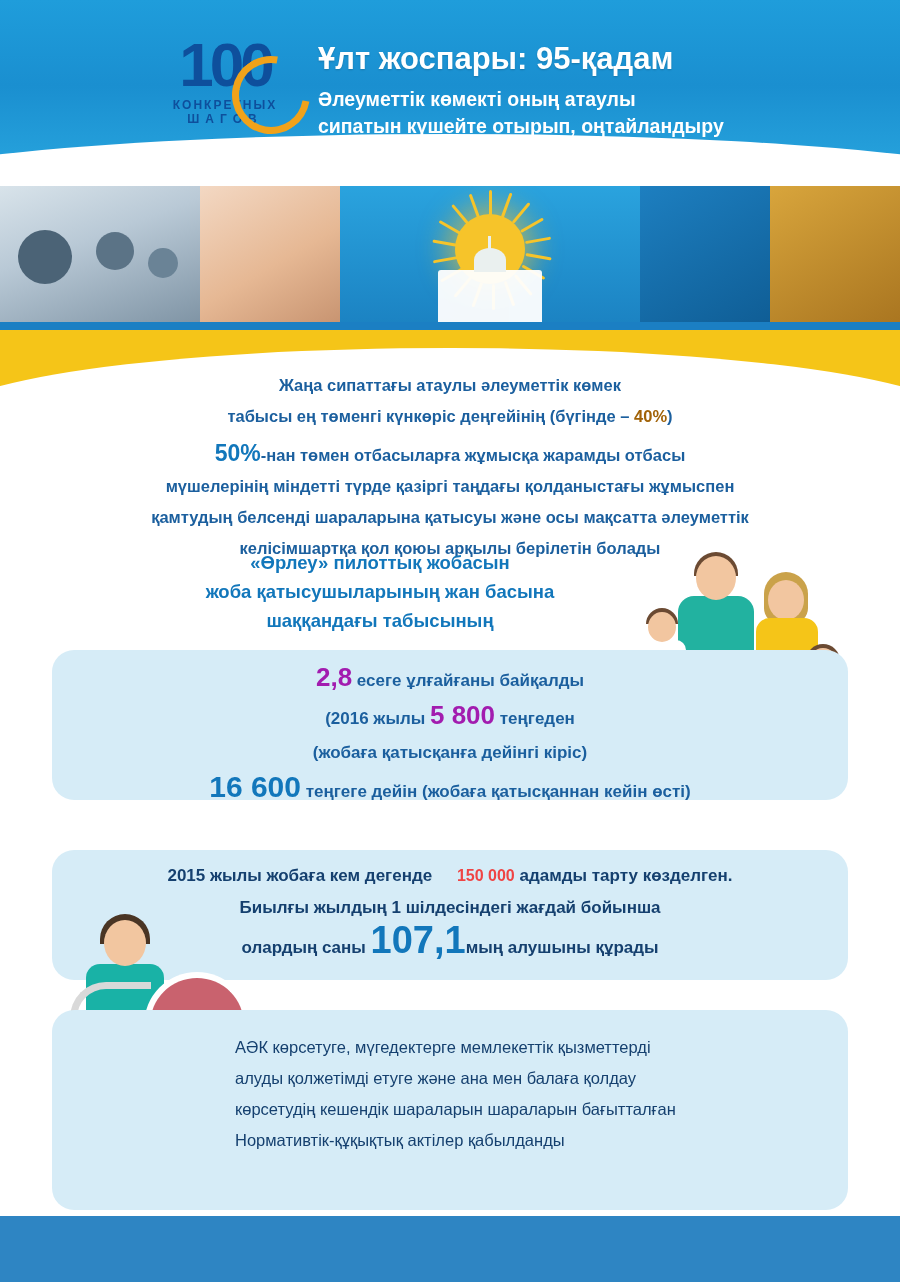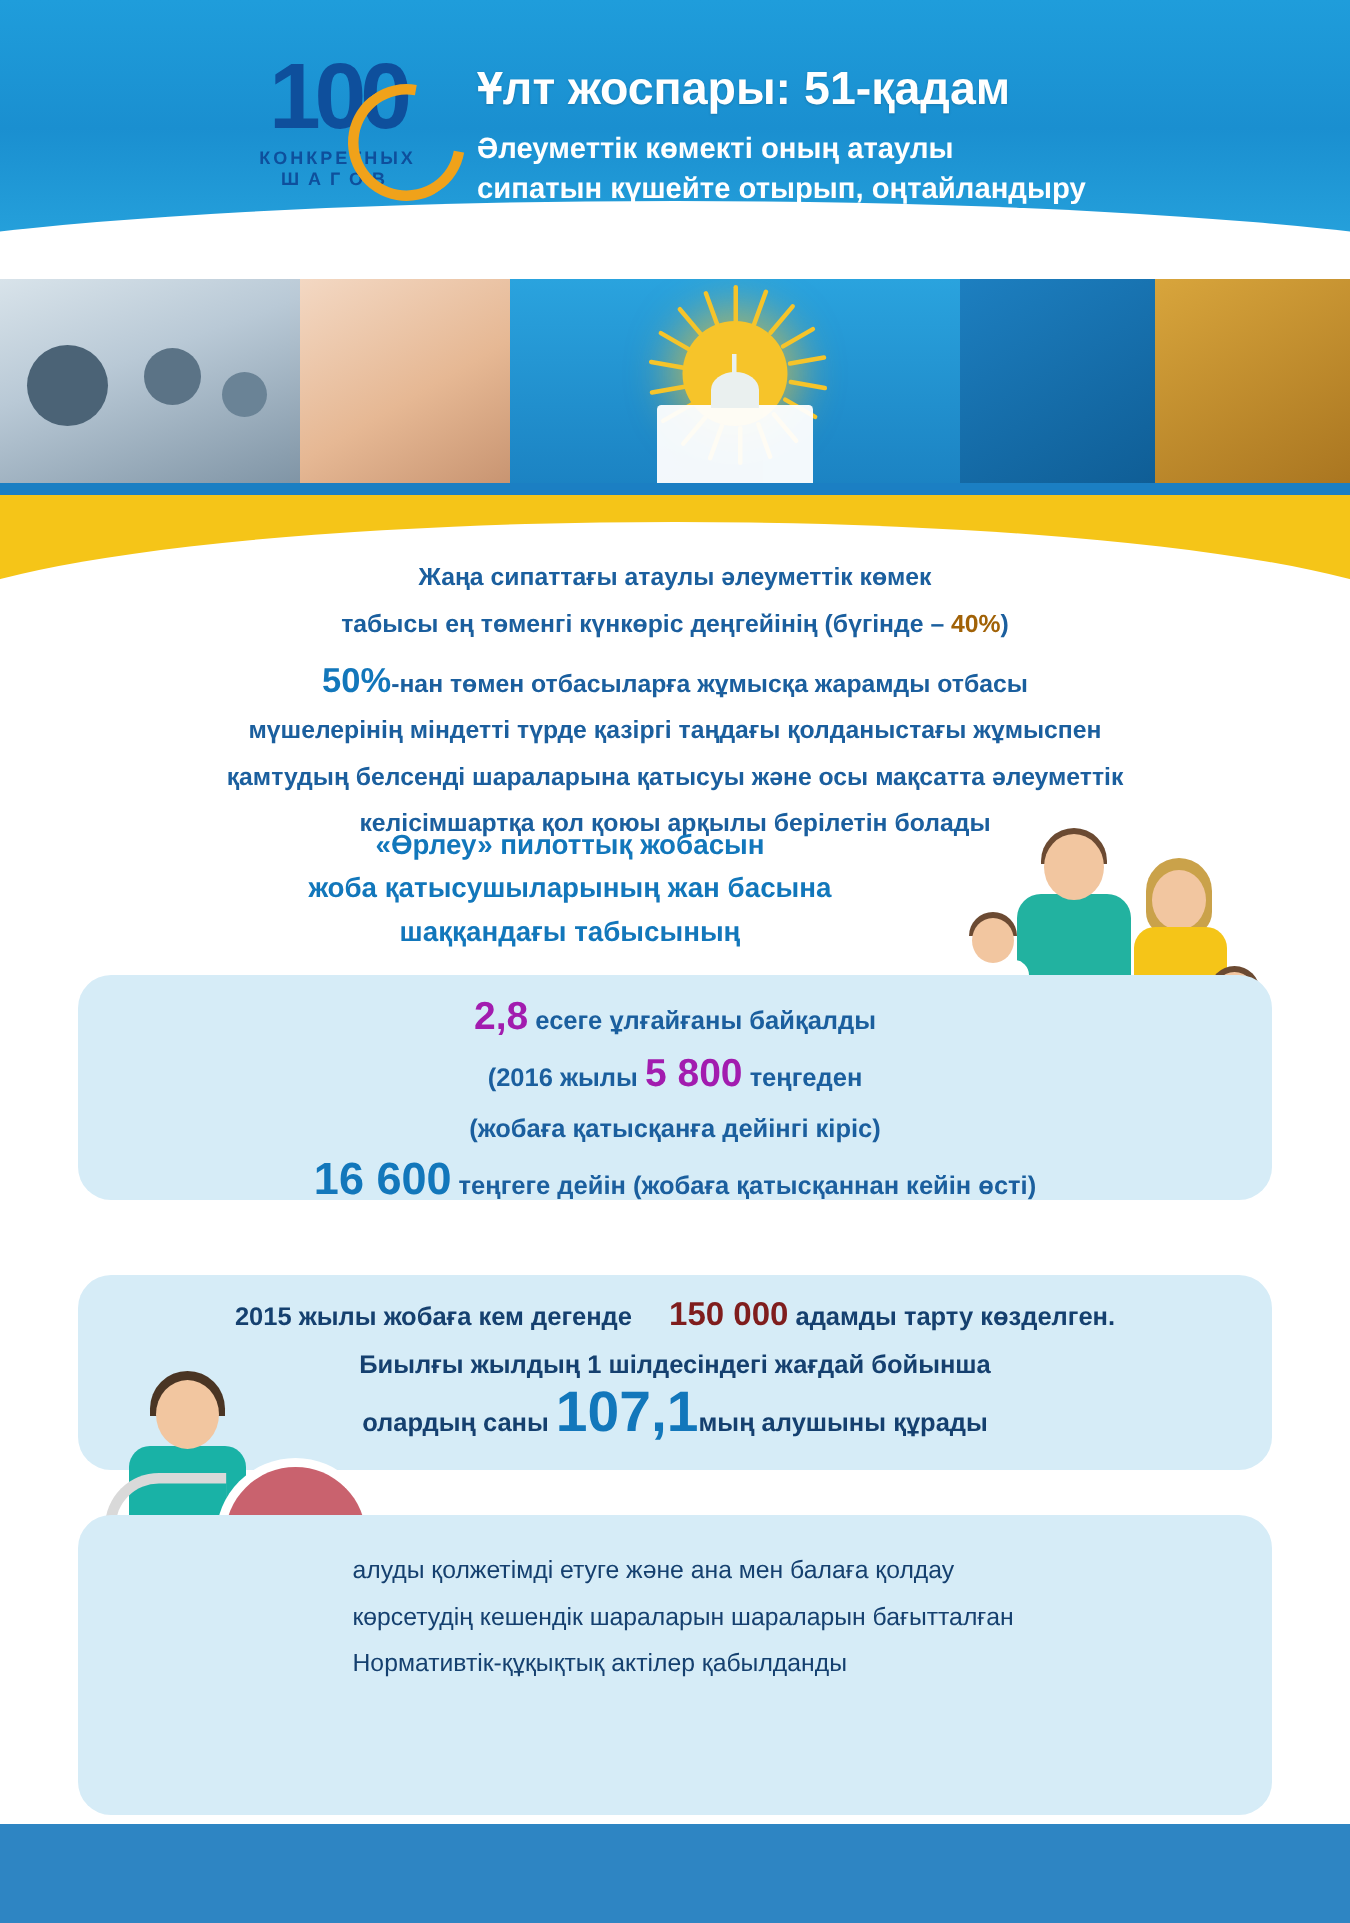--- a/index.html
+++ b/index.html
@@ -134,21 +134,21 @@
   }
   .c1l{line-height:34px;font-size:17px;}
   .num-big{font-size:26px;color:#a21caf;font-weight:bold;}
   .num-big2{font-size:30px;color:#1277bb;font-weight:bold;}
 
   .card2-text{
     position:absolute;left:60px;top:500px;width:780px;text-align:center;
     color:#15406f;font-weight:bold;font-size:17px;line-height:32px;
   }
   .num-107{font-size:38px;color:#1277bb;font-weight:bold;}
-  .num-150{font-size:22px;color:#7f1d1d;font-weight:bold;margin-left:20px;}
+  .num-150{font-size:16px;color:#ef4444;font-weight:bold;margin-left:20px;}
 
   .card3-text{
     position:absolute;left:235px;top:672px;width:590px;
     color:#15406f;font-size:16.5px;line-height:31px;
   }
 
   
   .family{position:absolute;left:640px;top:188px;width:215px;height:260px;}
   .fam-dad-head{position:absolute;left:56px;top:8px;width:40px;height:44px;border-radius:50%;background:#f2c6a0;}
   .fam-dad-hair{position:absolute;left:54px;top:4px;width:44px;height:24px;border-radius:22px 22px 0 0;background:#6b4a32;}
@@ -218,21 +218,21 @@
     <div class="header-wave"></div>
 
     <div class="logo">
       <div class="logo-arc"></div>
       <div class="logo-100">100</div>
       <div class="logo-sub1">КОНКРЕТНЫХ</div>
       <div class="logo-sub2">ШАГОВ</div>
     </div>
 
     <div class="title-wrap">
-      <div class="title-main">Ұлт жоспары: 51-қадам</div>
+      <div class="title-main">Ұлт жоспары: 95-қадам</div>
       <div class="title-sub">
         <div>Әлеуметтік көмекті оның атаулы</div>
         <div>сипатын күшейте отырып, оңтайландыру</div>
       </div>
     </div>
   </div>
 
   <div class="band">
     <div class="band-photo p1"></div>
     <div class="band-photo p2"></div>
@@ -351,20 +351,21 @@
     <div class="pram">
       <div class="pram-handle"></div>
       <div class="pram-hood"></div>
       <div class="pram-basket"></div>
       <div class="pram-wheel pw1"></div>
       <div class="pram-wheel pw2"></div>
     </div>
 
     <div class="card card3"></div>
     <div class="card3-text">
+      <div>АӘК көрсетуге, мүгедектерге мемлекеттік қызметтерді</div>
       <div>алуды қолжетімді етуге және ана мен балаға қолдау</div>
       <div>көрсетудің кешендік шараларын шараларын бағытталған</div>
       <div>Нормативтік-құқықтық актілер қабылданды</div>
     </div>
 
   </div>
 
   <div class="footer"></div>
 
 </div>

